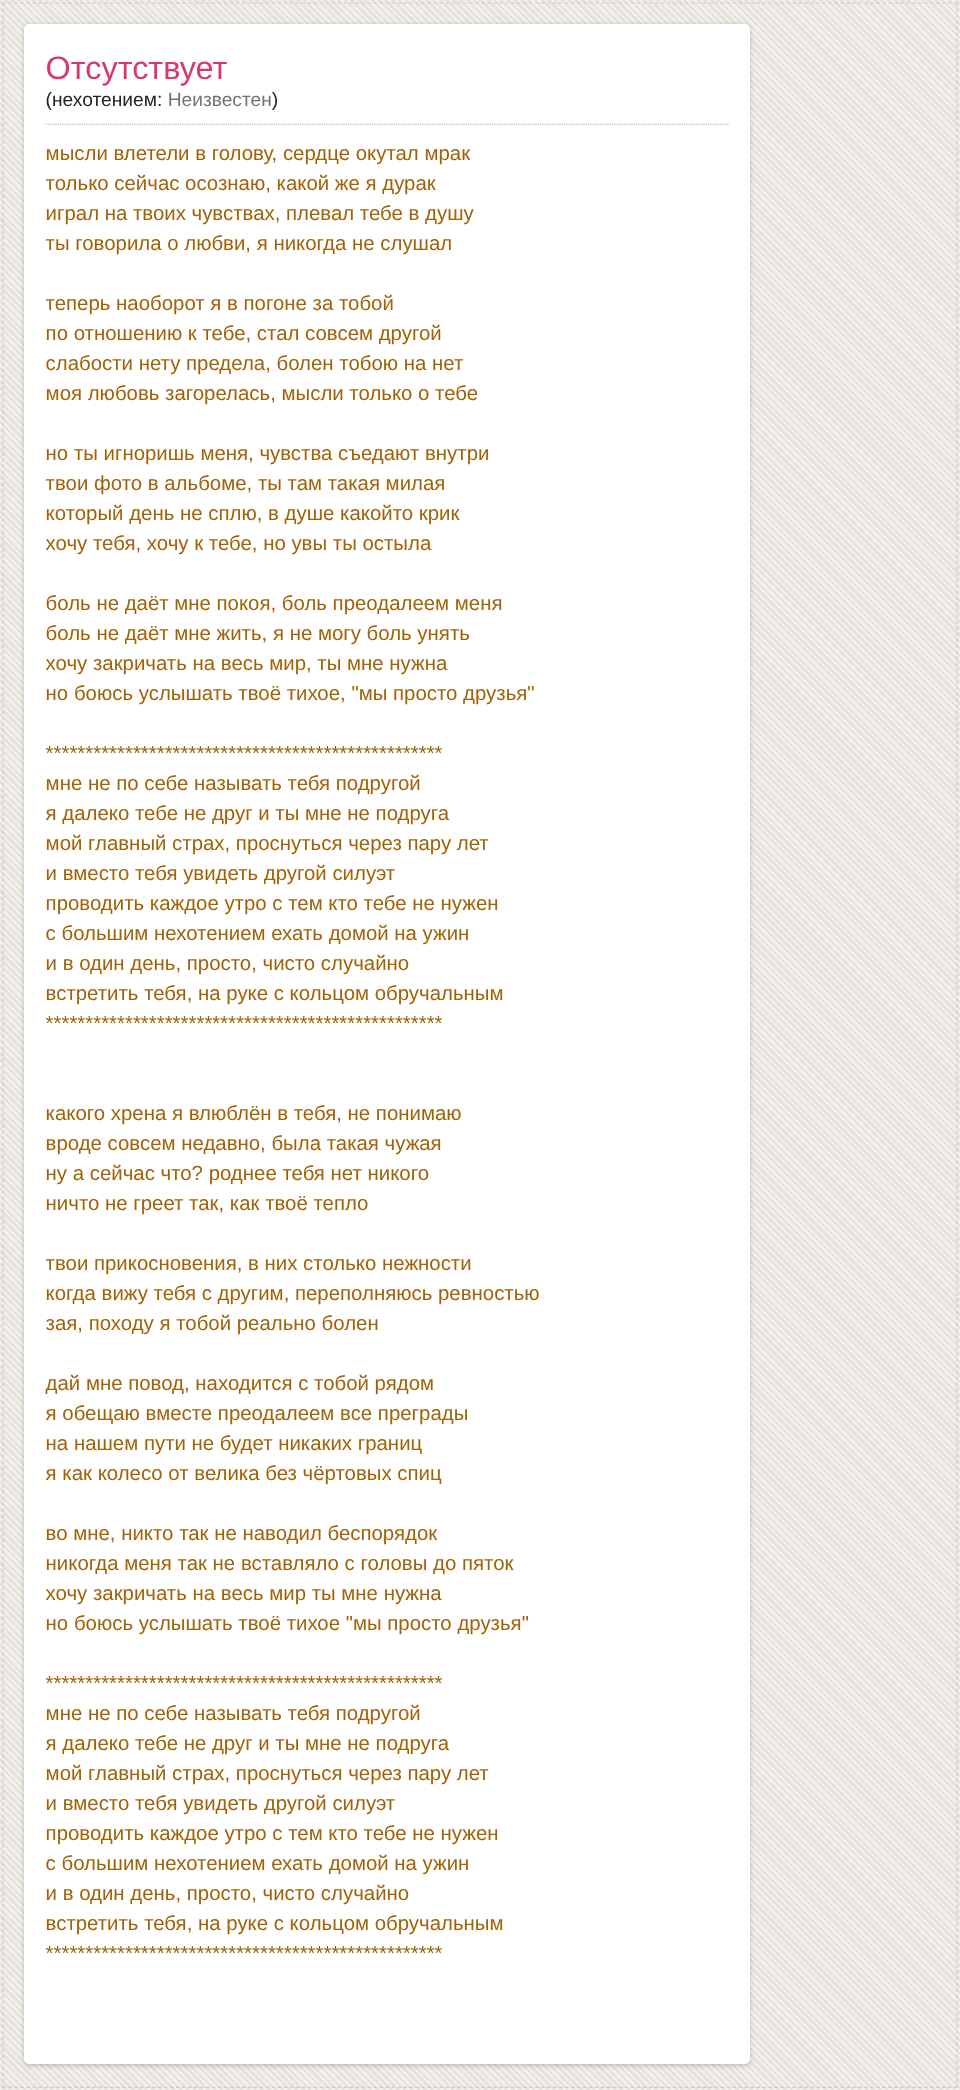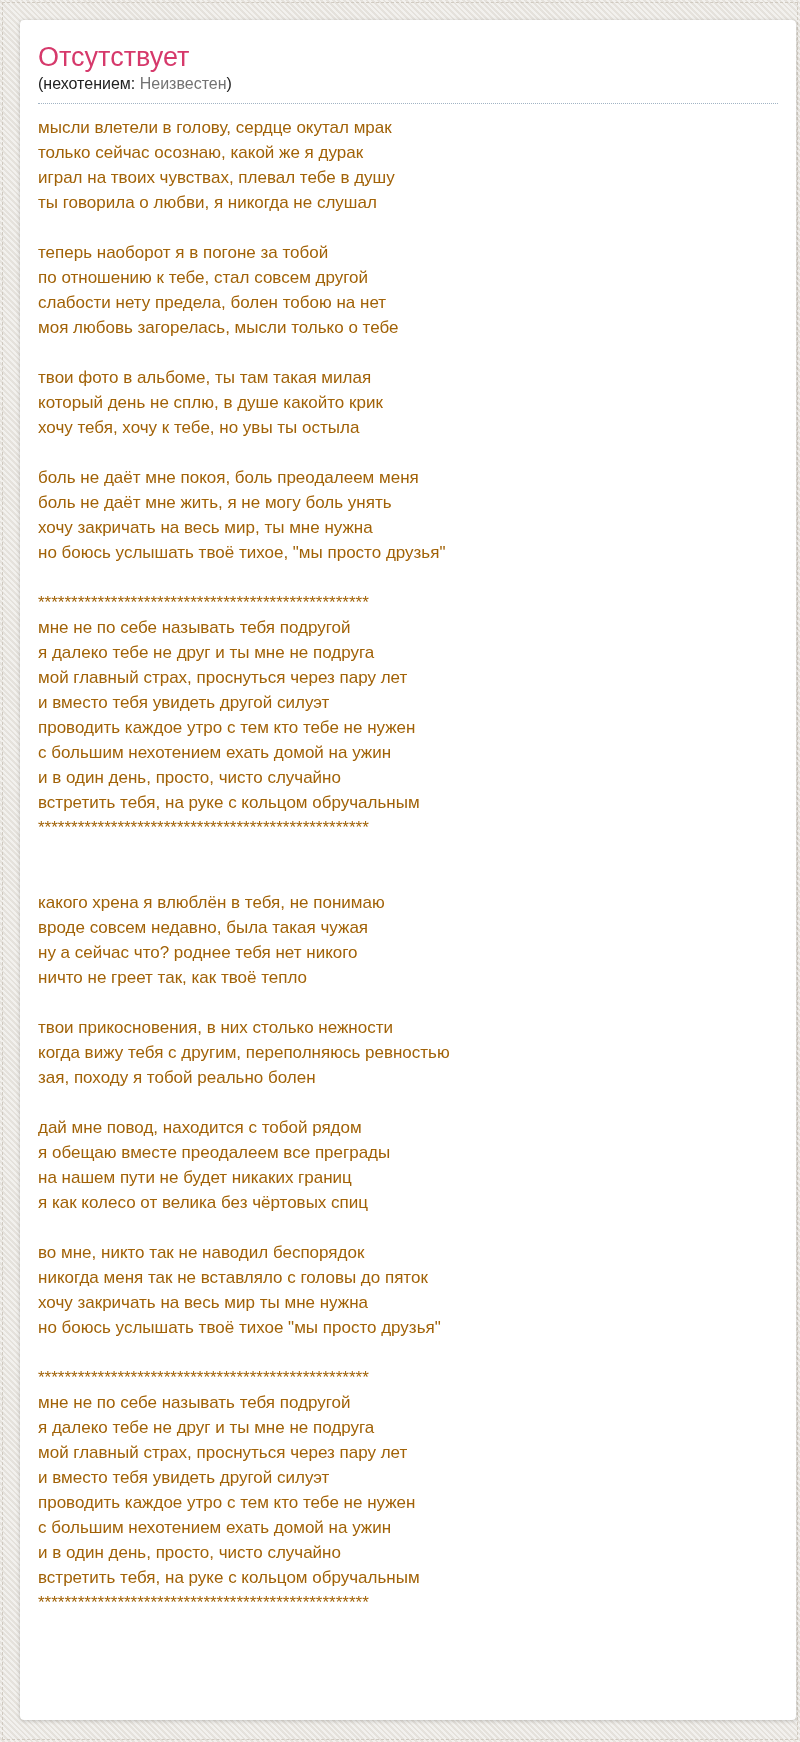--- a/index.html
+++ b/index.html
@@ -10,21 +10,21 @@
     background-image:repeating-linear-gradient(45deg,
       rgba(255,255,255,0.40) 0px, rgba(255,255,255,0.40) 2px,
       rgba(205,200,192,0.18) 2px, rgba(205,200,192,0.18) 4px);
     overflow:hidden;
   }
   .page-frame{
     position:absolute;left:2px;top:2px;right:2px;bottom:2px;
     border:1px dashed #d0cac0;pointer-events:none;
   }
   .card{
-    position:absolute;left:20px;top:20px;width:776px;height:1700px;
+    position:absolute;left:20px;top:20px;width:605px;height:1700px;
     background:#ffffff;border-radius:4px;
     box-shadow:0 1px 4px rgba(0,0,0,0.18), 0 0 1px rgba(0,0,0,0.12);
     box-sizing:border-box;
   }
   .content{padding:22px 18px 0 18px;}
   .song-title{
     margin:0;font-size:27px;line-height:30px;font-weight:normal;
     color:#d6396b;letter-spacing:0;
   }
   .subtitle{
@@ -49,20 +49,21 @@
         <div class="lyric-line">мысли влетели в голову, сердце окутал мрак</div>
         <div class="lyric-line">только сейчас осознаю, какой же я дурак</div>
         <div class="lyric-line">играл на твоих чувствах, плевал тебе в душу</div>
         <div class="lyric-line">ты говорила о любви, я никогда не слушал</div>
         <div class="lyric-line">&nbsp;</div>
         <div class="lyric-line">теперь наоборот я в погоне за тобой</div>
         <div class="lyric-line">по отношению к тебе, стал совсем другой</div>
         <div class="lyric-line">слабости нету предела, болен тобою на нет</div>
         <div class="lyric-line">моя любовь загорелась, мысли только о тебе</div>
         <div class="lyric-line">&nbsp;</div>
+        <div class="lyric-line">но ты игноришь меня, чувства съедают внутри</div>
         <div class="lyric-line">твои фото в альбоме, ты там такая милая</div>
         <div class="lyric-line">который день не сплю, в душе какойто крик</div>
         <div class="lyric-line">хочу тебя, хочу к тебе, но увы ты остыла</div>
         <div class="lyric-line">&nbsp;</div>
         <div class="lyric-line">боль не даёт мне покоя, боль преодалеем меня</div>
         <div class="lyric-line">боль не даёт мне жить, я не могу боль унять</div>
         <div class="lyric-line">хочу закричать на весь мир, ты мне нужна</div>
         <div class="lyric-line">но боюсь услышать твоё тихое, "мы просто друзья"</div>
         <div class="lyric-line">&nbsp;</div>
         <div class="lyric-line">**************************************************</div>

